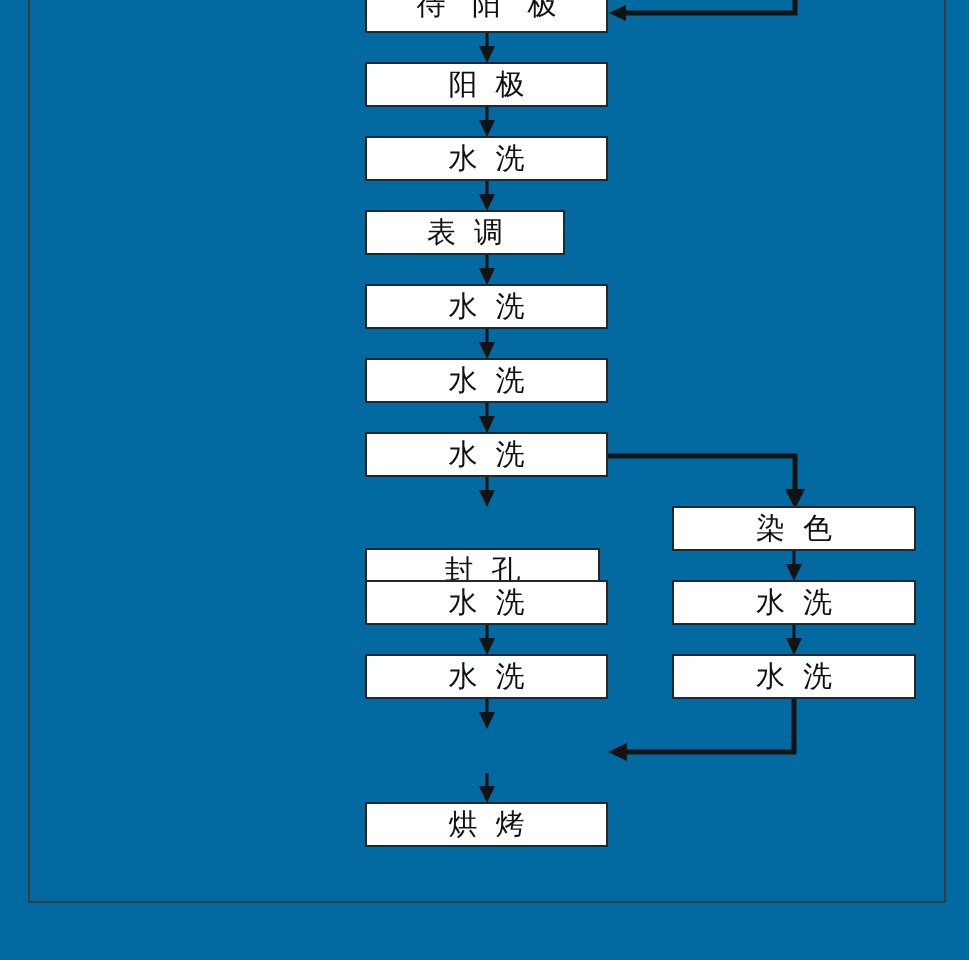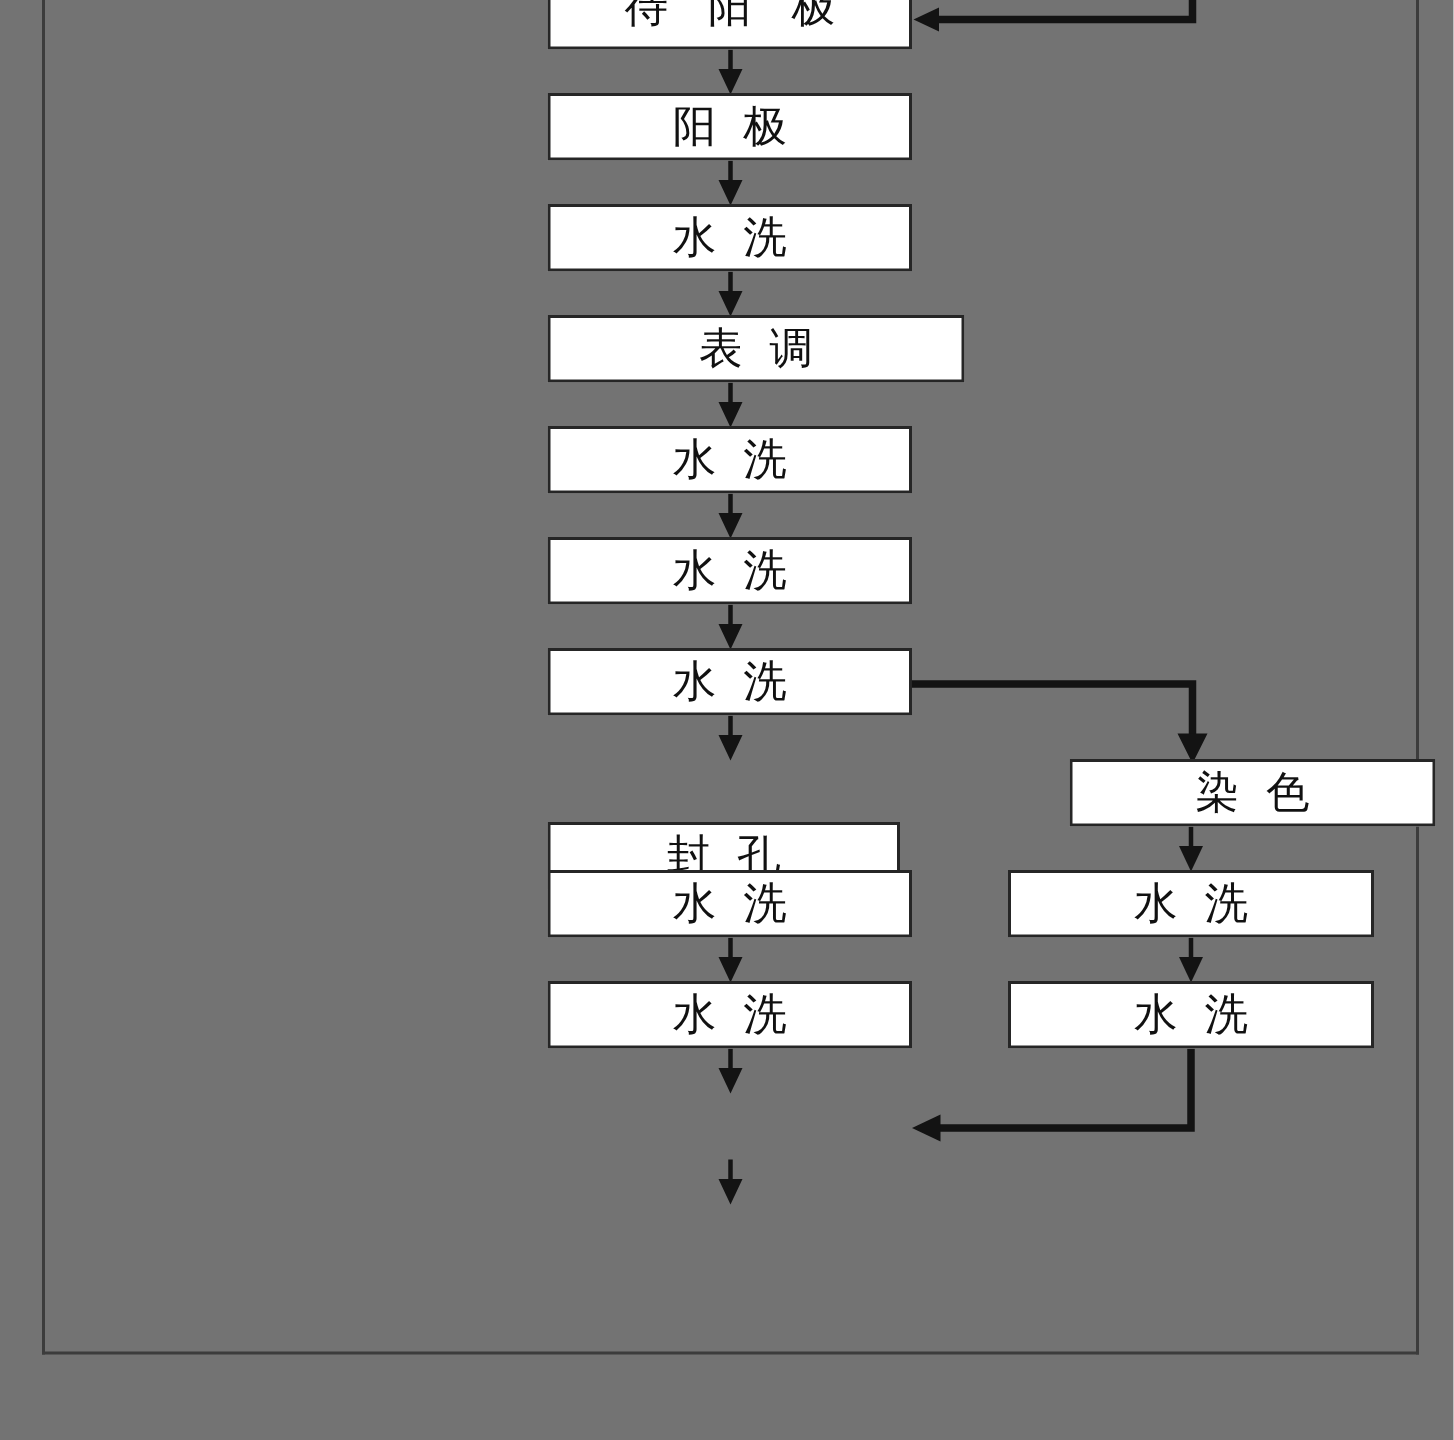--- a/index.html
+++ b/index.html
@@ -7,21 +7,21 @@
     padding: 0;
     background: #ffffff;
   }
   body {
     font-family: "DejaVu Sans", "Liberation Sans", sans-serif;
   }
   #canvas {
     position: relative;
     width: 969px;
     height: 960px;
-    background: #737373;
+    background: #0369a1;
     overflow: hidden;
   }
   
   #page-frame {
     position: absolute;
     left: 28px;
     top: -40px;
     width: 918px;
     height: 943px;
     border: 2px solid #3c3c3c;
@@ -158,21 +158,21 @@
   </div>
 
   <div class="node two-char" style="left:365px; top:62px; width:243px; height:45px;align-items:center;">
     <span>阳极</span>
   </div>
 
   <div class="node two-char" style="left:365px; top:136px; width:243px; height:45px;">
     <span>水洗</span>
   </div>
 
-  <div class="node two-char" style="left:365px; top:210px; width:278px; height:45px;">
+  <div class="node two-char" style="left:365px; top:210px; width:200px; height:45px;">
     <span>表调</span>
   </div>
 
   <div class="node two-char" style="left:365px; top:284px; width:243px; height:45px;">
     <span>水洗</span>
   </div>
 
   <div class="node two-char" style="left:365px; top:358px; width:243px; height:45px;">
     <span>水洗</span>
   </div>
@@ -187,22 +187,25 @@
 
   <div class="node two-char" style="left:365px; top:580px; width:243px; height:45px;">
     <span>水洗</span>
   </div>
 
   <div class="node two-char" style="left:365px; top:654px; width:243px; height:45px;">
     <span>水洗</span>
   </div>
 
 
-
-  <div class="node two-char" style="left:672px; top:506px; width:244px; height:45px;margin-left:41px;">
+  <div class="node two-char" style="left:365px; top:802px; width:243px; height:45px;">
+    <span>烘烤</span>
+  </div>
+
+  <div class="node two-char" style="left:672px; top:506px; width:244px; height:45px;">
     <span>染色</span>
   </div>
 
   <div class="node two-char" style="left:672px; top:580px; width:244px; height:45px;">
     <span>水洗</span>
   </div>
 
   <div class="node two-char" style="left:672px; top:654px; width:244px; height:45px;">
     <span>水洗</span>
   </div>

